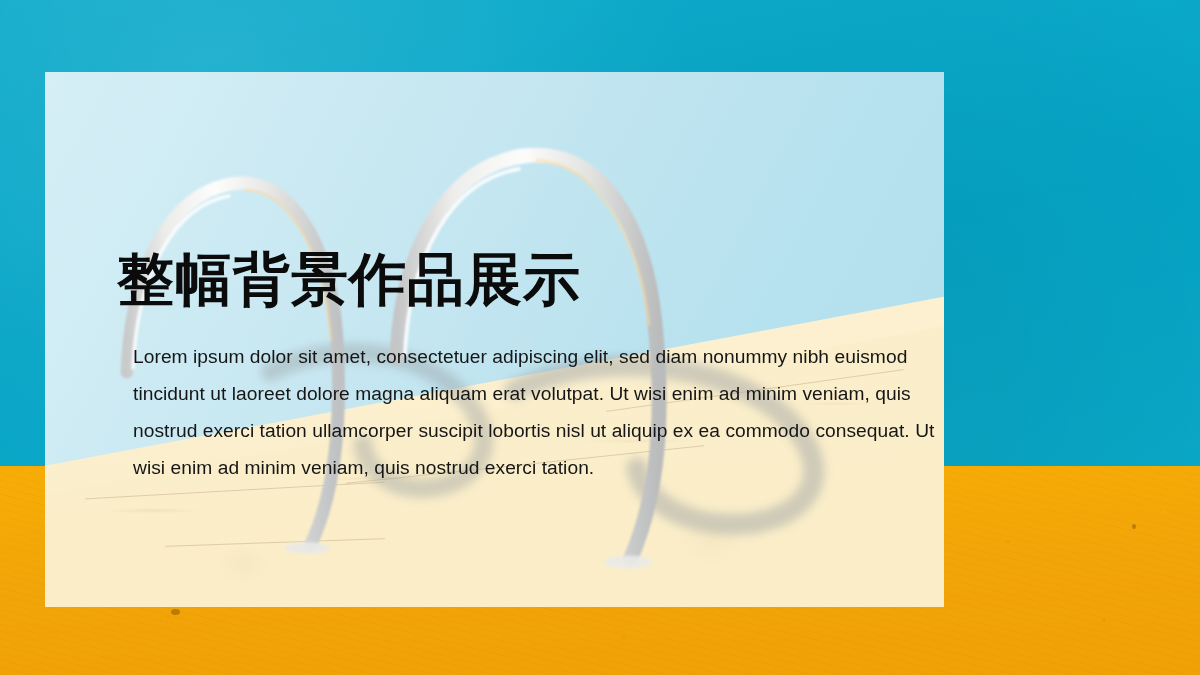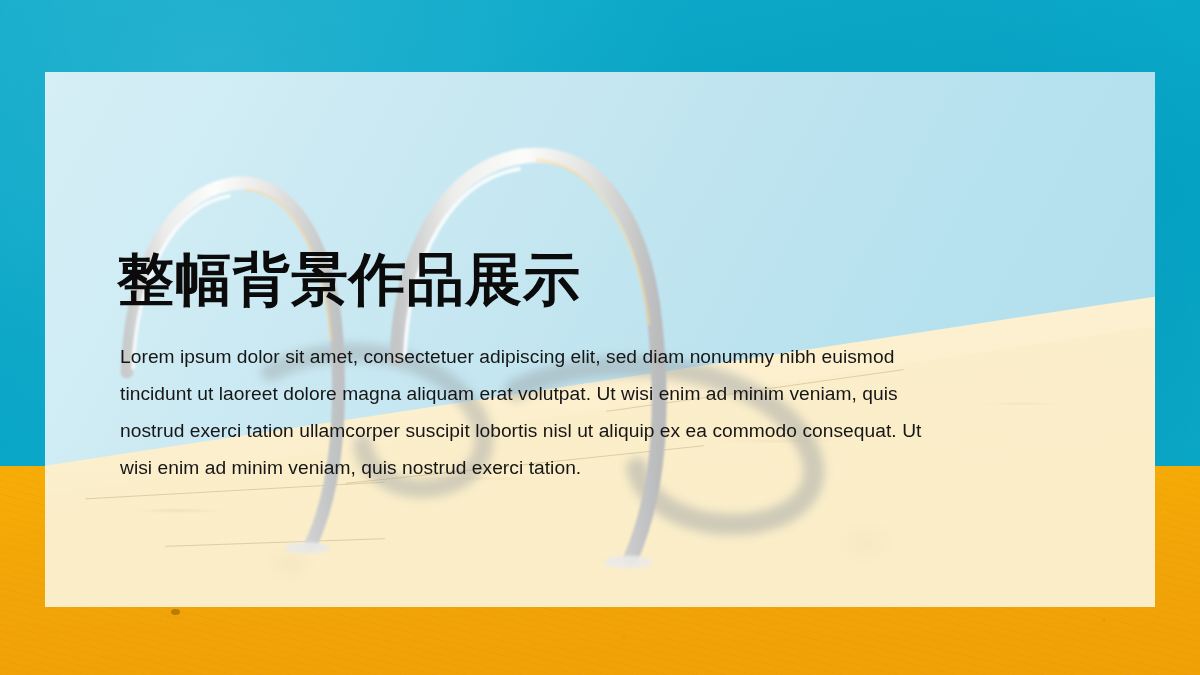--- a/index.html
+++ b/index.html
@@ -72,21 +72,21 @@
     background: rgba(105,62,0,0.40);
     filter: blur(0.6px);
     pointer-events: none;
   }
 
   
   .card {
     position: absolute;
     left: 45px;
     top: 72px;
-    width: 1110px;
+    width: 899px;
     height: 535px;
     overflow: hidden;
     background: #cfeaf3;
   }
 
   
   .photo-sky {
     position: absolute;
     inset: 0;
     background:
@@ -155,21 +155,21 @@
     font-size: 57px;
     line-height: 1.12;
     font-weight: 700;
     color: #0b0b0b;
     letter-spacing: 1px;
     white-space: nowrap;
   }
 
   .body-text {
     position: absolute;
-    left: 75px;
+    left: 88px;
     top: 266px;
     width: 822px;
     margin: 0;
     font-size: 19.2px;
     line-height: 37px;
     color: #161616;
     letter-spacing: 0.05px;
   }
 </style>
 </head>

